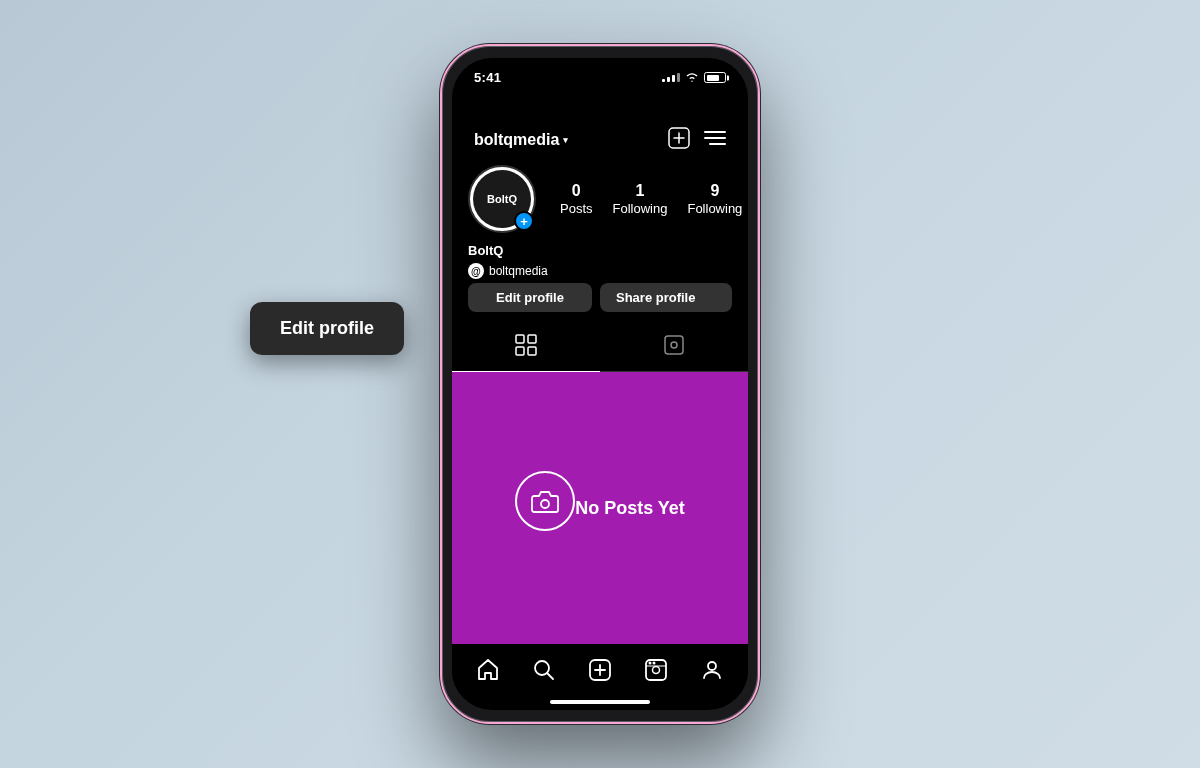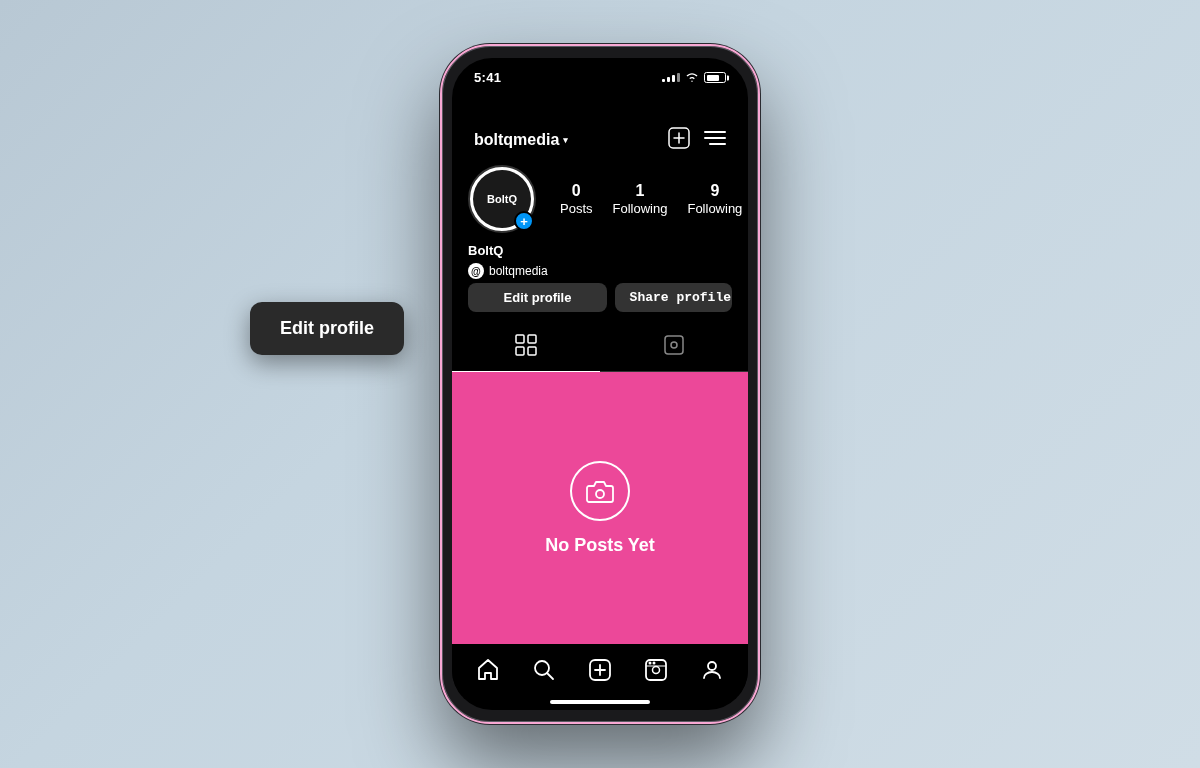--- a/index.html
+++ b/index.html
@@ -273,26 +273,25 @@
       cursor: pointer;
       text-align: center;
     }
 
     .btn-share-profile {
       flex: 1;
       background: #333;
       color: #fff;
       border: none;
       border-radius: 8px;
-      padding: 7px 1px;
+      padding: 7px 16px;
       font-size: 13px;
       font-weight: 600;
       cursor: pointer;
-      text-align: right;
-      font-family: Liberation Mono, monospace;
+      text-align: left;
     }
 
     
     .tabs {
       display: flex;
       border-bottom: 1px solid #333;
       flex-shrink: 0;
     }
 
     .tab {
@@ -321,24 +320,24 @@
     }
 
     .tab.active .tab-icon {
       color: #fff;
     }
 
     
     .content-area {
       flex: 1;
       display: flex;
-      flex-direction: column;
-      align-items: center;
-      justify-content: center;
-      background: #ec4899;
+      flex-direction: row;
+      align-items: center;
+      justify-content: center;
+      background: #a21caf;
     }
 
     .no-posts-icon {
       width: 60px;
       height: 60px;
       border: 2.5px solid #fff;
       border-radius: 50%;
       display: flex;
       align-items: center;
       justify-content: center;

